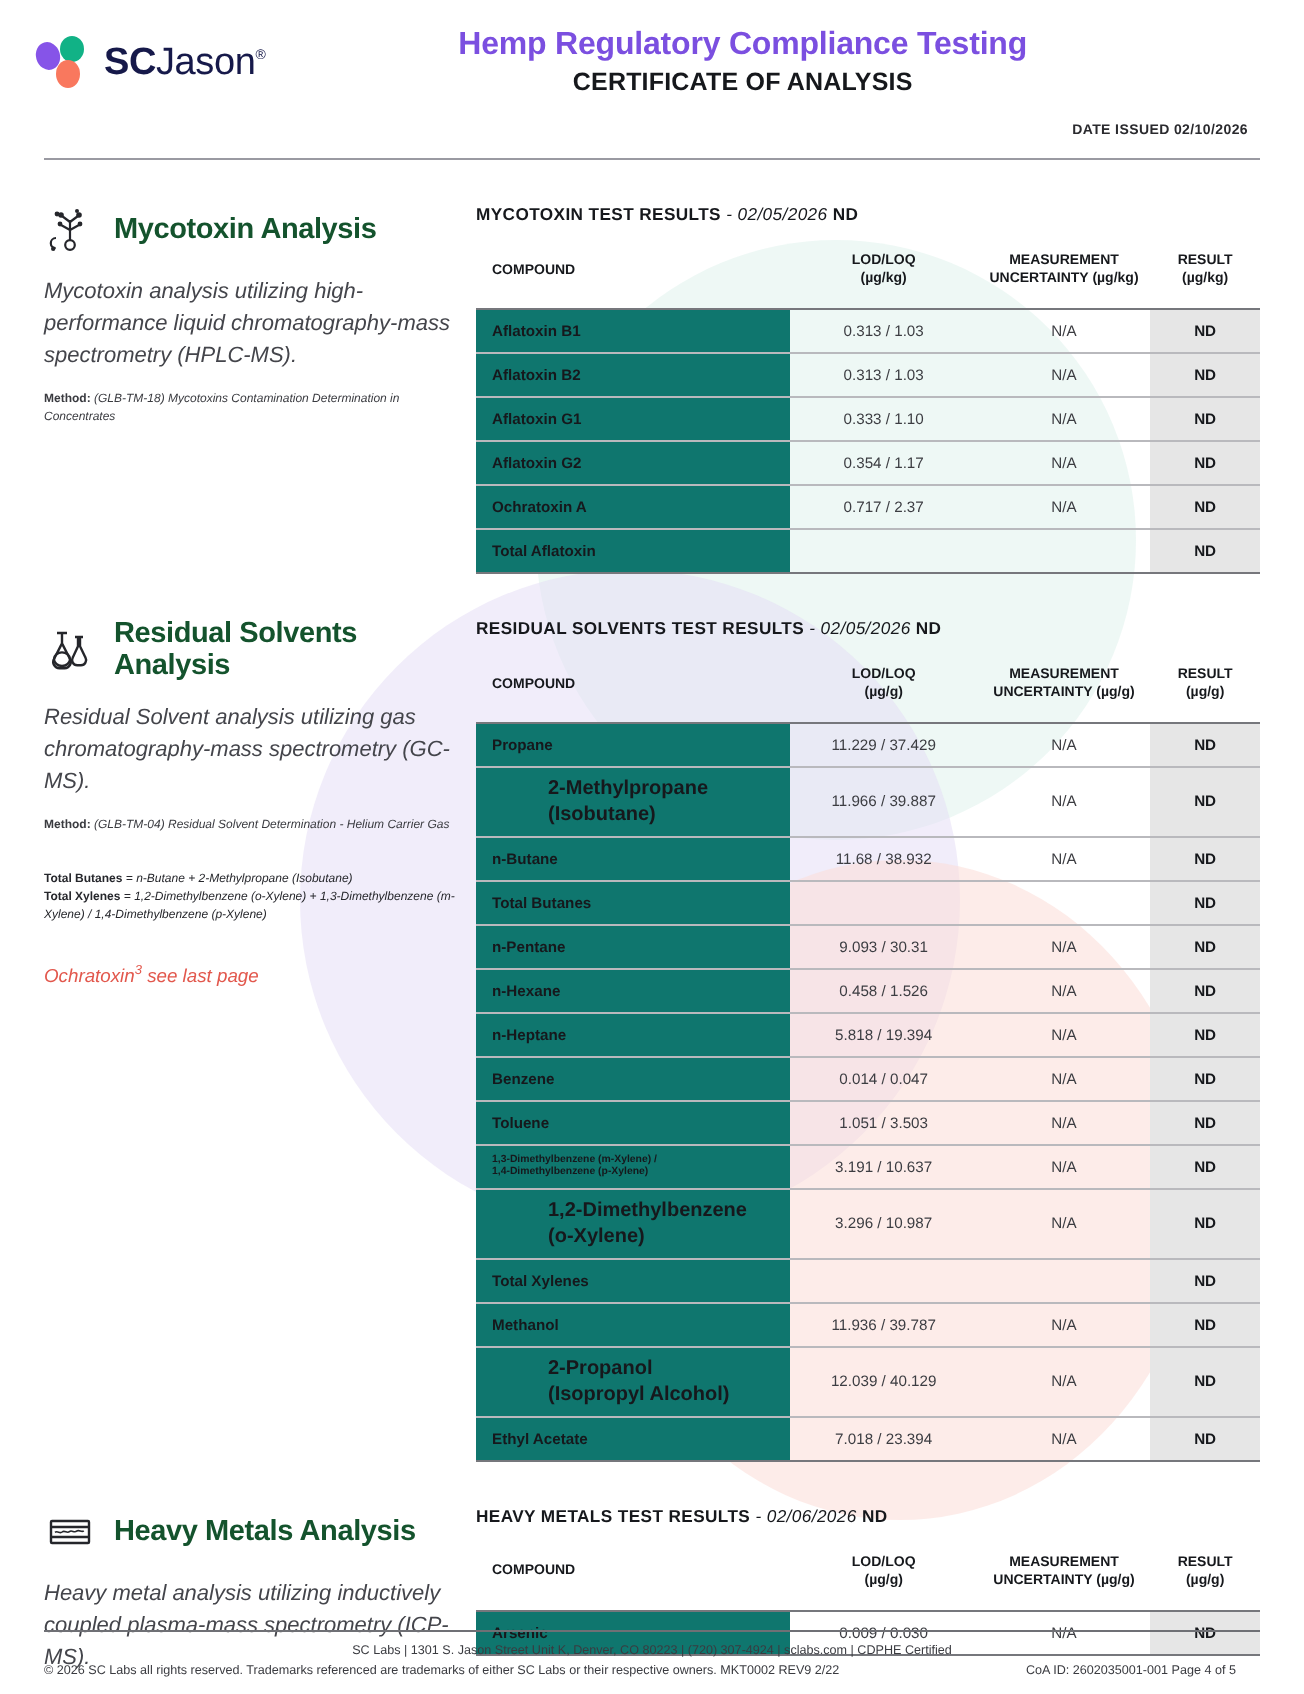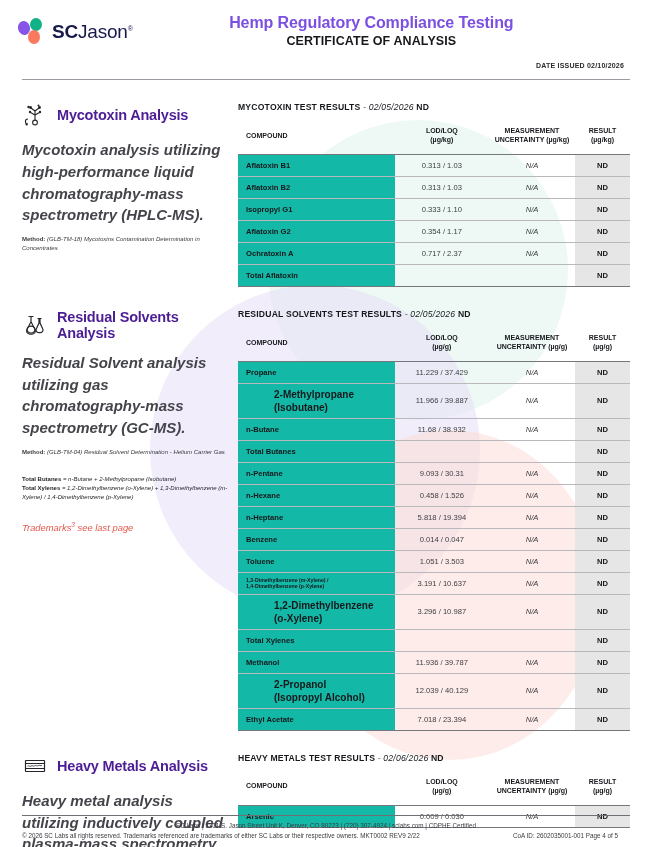--- a/index.html
+++ b/index.html
@@ -37,41 +37,41 @@
   .doc-sub{font-size:12.5px;font-weight:bold;color:#16181c;letter-spacing:.1px;}
   .date-issued{font-size:7px;font-weight:bold;color:#2a2a2e;text-align:right;
     padding-right:28px;margin-top:14px;letter-spacing:.2px;}
   .header-rule{border-top:1.6px solid #9a9aa2;margin:10px 22px 0 22px;}
 
   
   .section{display:flex;padding:0 22px;margin-top:22px;}
   .sec-left{width:208px;padding-right:8px;}
   .sec-head{display:flex;align-items:center;gap:9px;margin-bottom:11px;}
   .sec-icon{width:26px;height:26px;flex:none;color:#25262b;}
-  .sec-title{font-size:14.5px;font-weight:bold;color:#4c1d95;letter-spacing:-.2px;}
-  .sec-desc{font-size:15px;font-style:italic;color:#44454b;line-height:1.45;margin-bottom:9px;font-weight:bold;}
+  .sec-title{font-size:14.5px;font-weight:bold;color:#14532d;letter-spacing:-.2px;}
+  .sec-desc{font-size:11px;font-style:italic;color:#44454b;line-height:1.45;margin-bottom:9px;}
   .sec-method{font-size:6px;color:#3a3b40;line-height:1.5;font-style:italic;}
   .sec-method b{font-style:normal;}
   .sec-note{font-size:6px;color:#26272c;line-height:1.55;margin-top:18px;font-style:italic;}
   .sec-note b{font-style:normal;}
   .sec-excl{font-size:9.4px;font-style:italic;color:#e2574c;margin-top:18px;}
   .sec-excl sup{font-size:6.5px;}
 
   .sec-right{flex:1;}
   .tbl-title{font-size:8.6px;font-weight:bold;color:#16181c;letter-spacing:.2px;margin-bottom:12px;}
   .tbl-title .date{font-weight:normal;font-style:italic;}
   table{border-collapse:collapse;width:100%;}
   th{font-size:7px;font-weight:bold;color:#16181c;text-align:center;padding:2px 4px 9px 4px;line-height:1.35;}
   th.c-comp{text-align:left;padding-left:8px;}
   td{font-size:7.6px;padding:4px 4px;height:13px;}
-  td.c-comp{font-weight:bold;color:#16181c;padding-left:8px;background:#14b8a6;width:40%;}
+  td.c-comp{font-weight:bold;color:#16181c;padding-left:8px;background:#0f766e;width:40%;}
   td.c-comp.two{font-size:10px;line-height:1.3;padding-left:36px;}
   td.c-comp.tiny{font-size:5.2px;line-height:1.25;}
   td.c-lod{color:#3c3d42;text-align:center;width:24%;}
-  td.c-unc{font-style:italic;color:#3c3d42;text-align:center;width:22%;}
+  td.c-unc{color:#3c3d42;text-align:center;width:22%;}
   td.c-res{font-weight:bold;color:#16181c;text-align:center;background:#e6e6e6;width:18%;}
   tbody tr{border-bottom:.7px solid #b9b9bd;}
   tbody tr:last-child{border-bottom:1.4px solid #76777c;}
   thead tr{border-bottom:1.5px solid #76777c;}
 
   
   .footer{position:absolute;left:0;bottom:8px;width:652px;z-index:3;}
   .footer-rule{border-top:1.4px solid #6f7075;margin:0 22px 6px 22px;}
   .footer-line1{font-size:6.3px;color:#3a3b40;text-align:center;}
   .footer-row{display:flex;justify-content:space-between;padding:3px 22px 0 22px;}
@@ -146,21 +146,21 @@
                   <td class="c-unc">N/A</td>
                   <td class="c-res">ND</td>
                 </tr>
                 <tr>
                   <td class="c-comp"><span>Aflatoxin B2</span></td>
                   <td class="c-lod">0.313 / 1.03</td>
                   <td class="c-unc">N/A</td>
                   <td class="c-res">ND</td>
                 </tr>
                 <tr>
-                  <td class="c-comp"><span>Isopropyl G1</span></td>
+                  <td class="c-comp"><span>Aflatoxin G1</span></td>
                   <td class="c-lod">0.333 / 1.10</td>
                   <td class="c-unc">N/A</td>
                   <td class="c-res">ND</td>
                 </tr>
                 <tr>
                   <td class="c-comp"><span>Aflatoxin G2</span></td>
                   <td class="c-lod">0.354 / 1.17</td>
                   <td class="c-unc">N/A</td>
                   <td class="c-res">ND</td>
                 </tr>
@@ -186,21 +186,21 @@
               <span class="sec-icon"><svg viewBox="0 0 26 26" width="26" height="26" fill="none" stroke="#25262b" stroke-width="1.2">
                   <path d="M6.5 4.5h5M9 4.5v5.2L5 17.5a3.1 3.1 0 0 0 2.7 4.6h2.6A3.1 3.1 0 0 0 13 17.5L9 9.7V4.5"></path>
                   <ellipse cx="9" cy="17.6" rx="4" ry="3.4"></ellipse>
                   <path d="M15.5 6.5h4M17 6.5v4.6l-2.6 5.6a2.6 2.6 0 0 0 2.2 3.9h1.9a2.6 2.6 0 0 0 2.2-3.9L18 11.1V6.5"></path>
                 </svg></span>
               <span class="sec-title">Residual Solvents Analysis</span>
             </div>
             <div class="sec-desc">Residual Solvent analysis utilizing gas chromatography-mass spectrometry (GC-MS).</div>
             <div class="sec-method"><b>Method:</b> <span>(GLB-TM-04) Residual Solvent Determination - Helium Carrier Gas</span></div>
             <div class="sec-note"><b>Total Butanes</b><span> = n-Butane + 2-Methylpropane (Isobutane)</span><br><b>Total Xylenes</b><span> = 1,2-Dimethylbenzene (o-Xylene) + 1,3-Dimethylbenzene (m-Xylene) / 1,4-Dimethylbenzene (p-Xylene)</span></div>
-            <div class="sec-excl"><span>Trademarks</span><sup>3</sup><span> see last page</span></div>
+            <div class="sec-excl"><span>Ochratoxin</span><sup>3</sup><span> see last page</span></div>
           </div>
           <div class="sec-right">
             <div class="tbl-title"><span>RESIDUAL SOLVENTS TEST RESULTS</span> <span class="date">- 02/05/2026</span> <span>ND</span></div>
             <table>
               <thead>
                 <tr>
                   <th class="c-comp">COMPOUND</th>
                   <th><span>LOD/LOQ</span><br><span>(µg/g)</span></th>
                   <th><span>MEASUREMENT</span><br><span>UNCERTAINTY</span> <span>(µg/g)</span></th>
                   <th><span>RESULT</span><br><span>(µg/g)</span></th>

